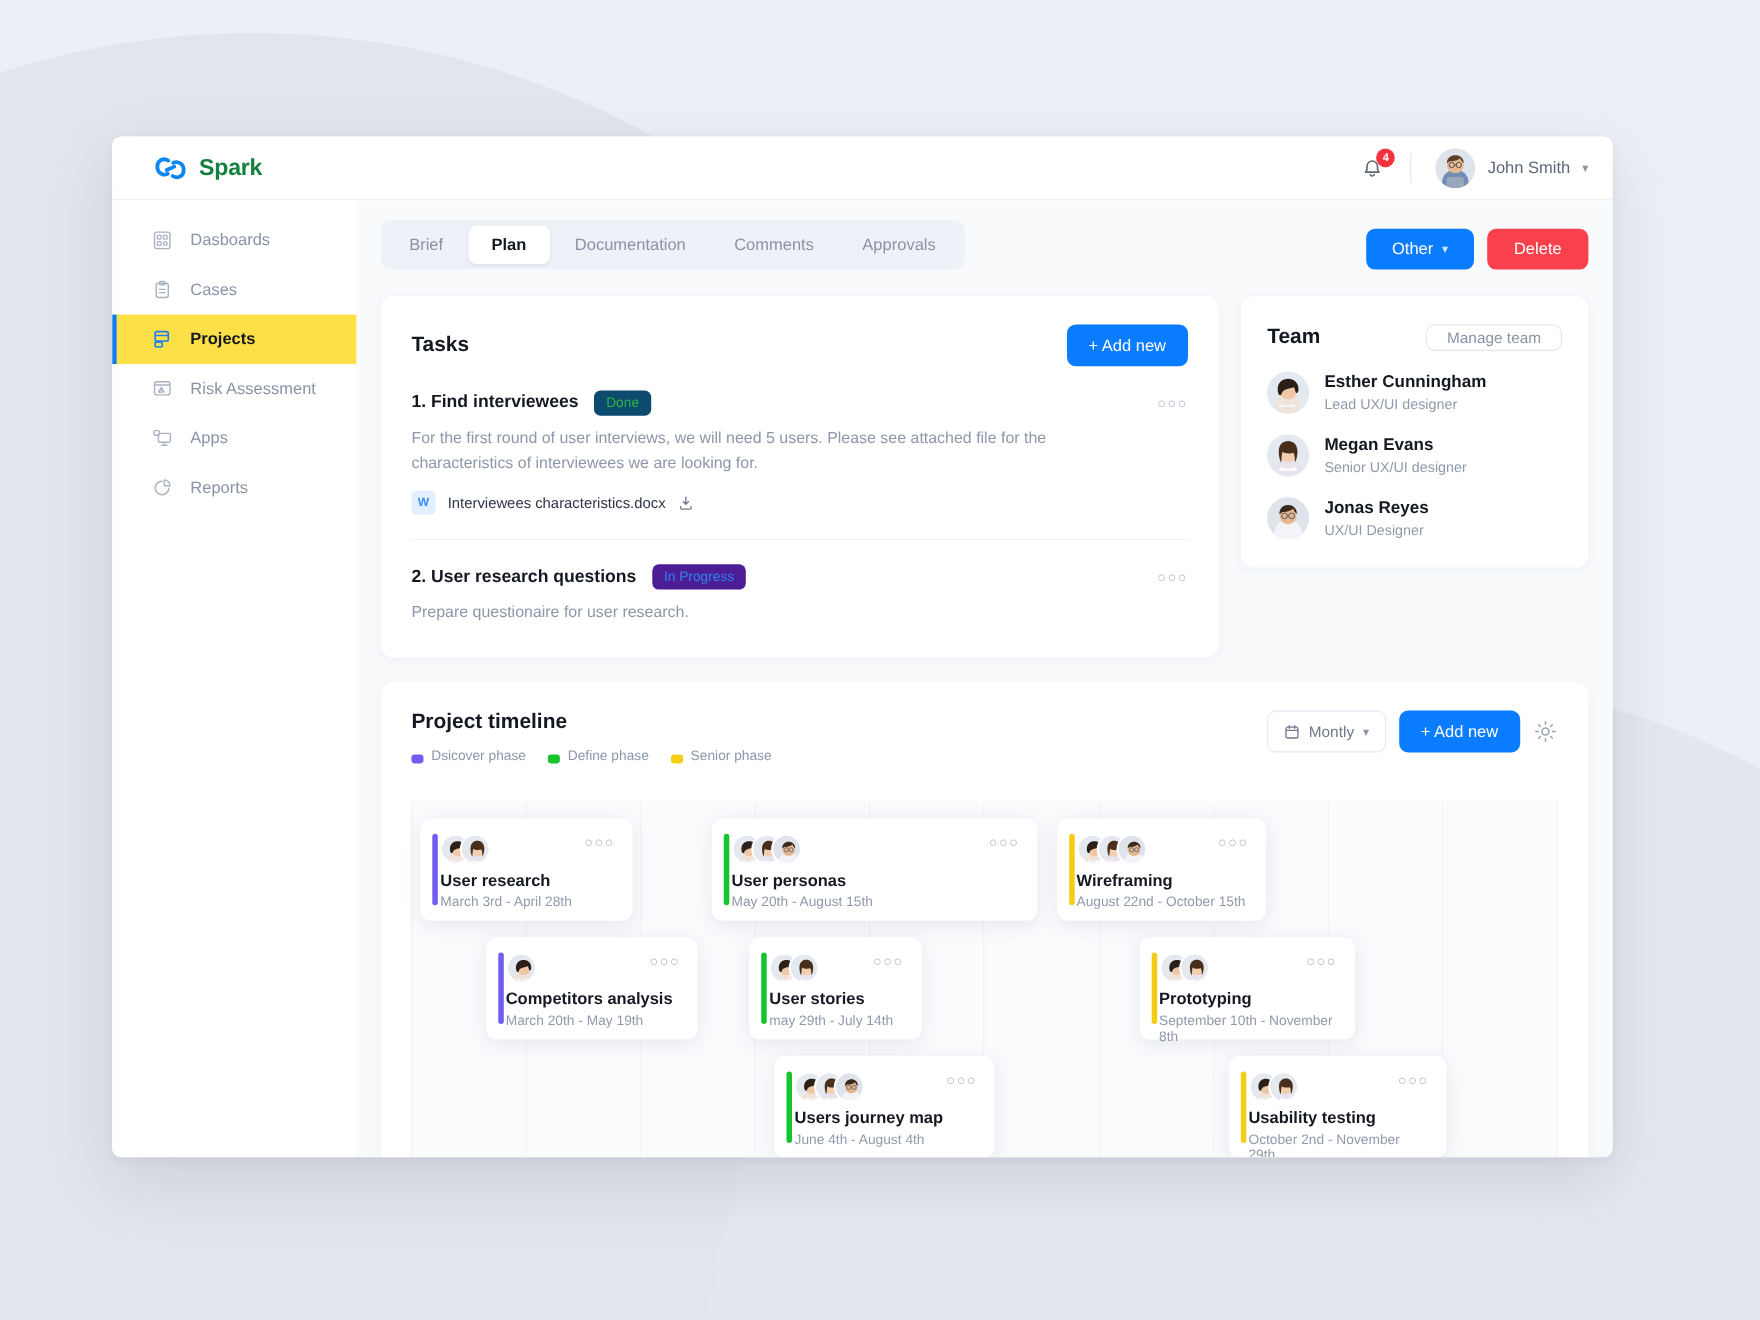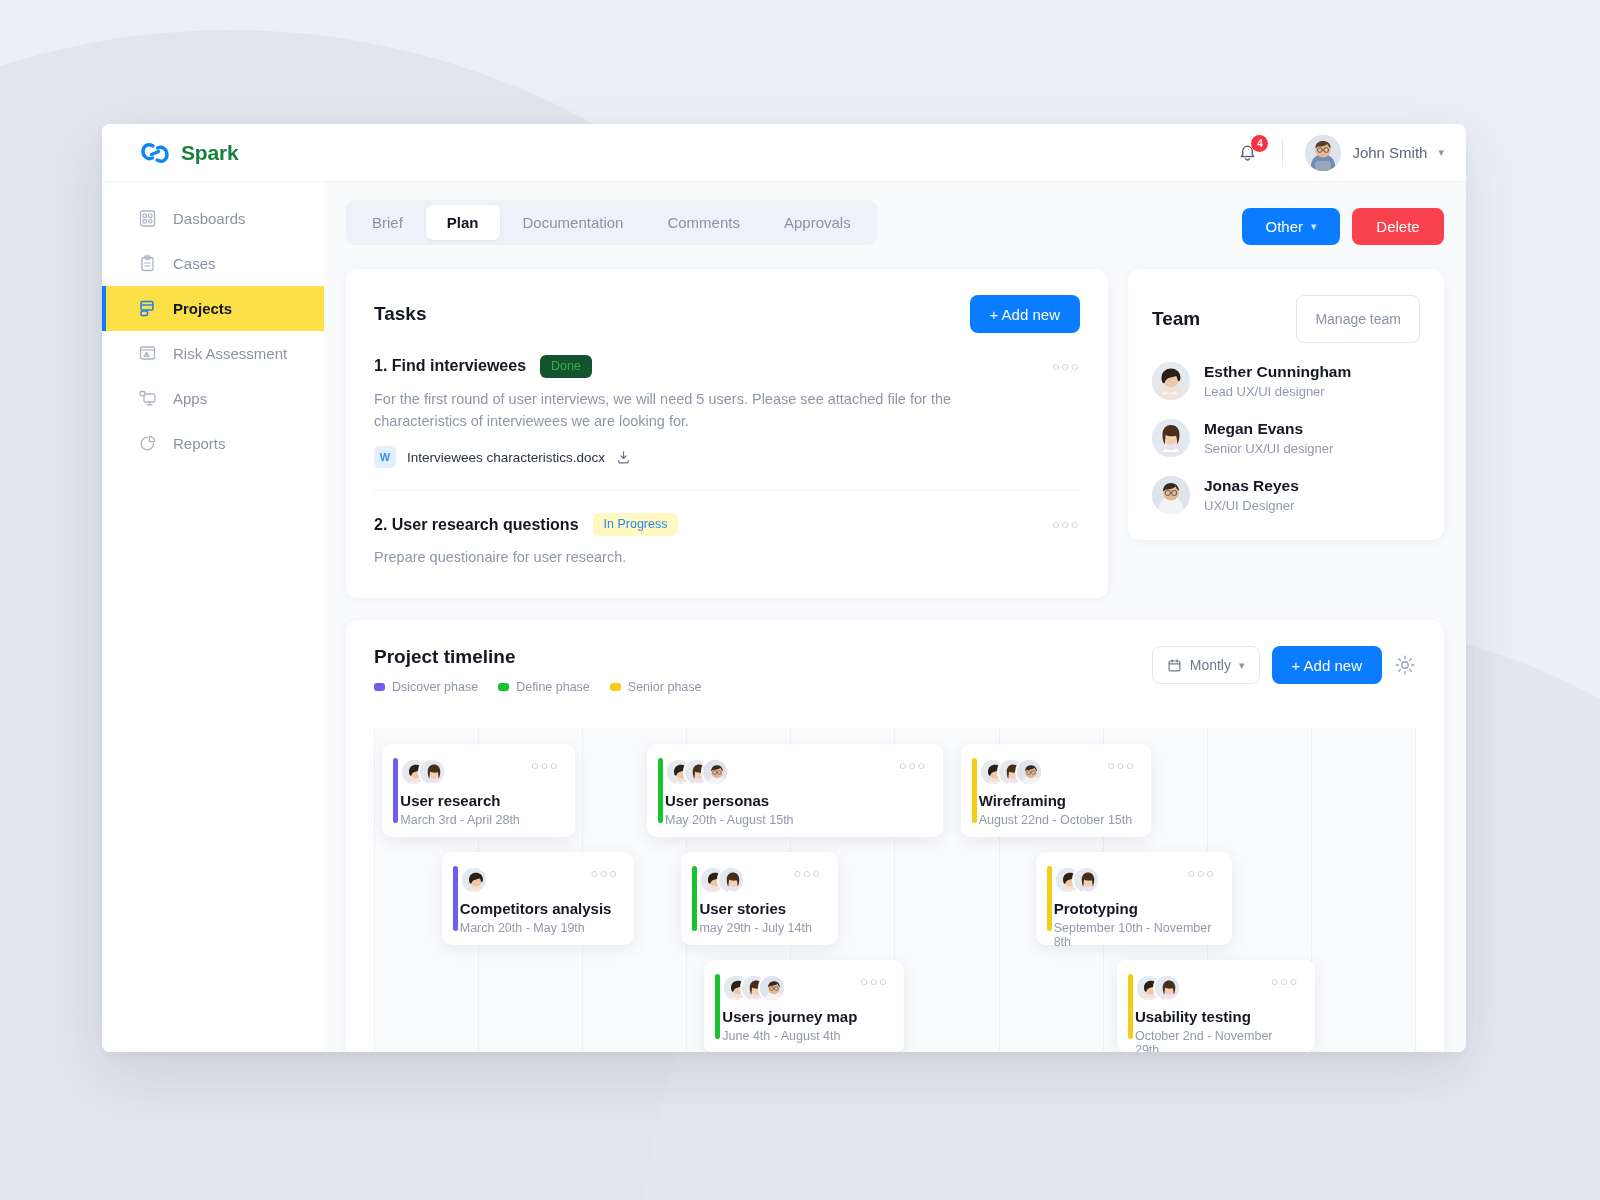--- a/index.html
+++ b/index.html
@@ -160,35 +160,35 @@
     border-radius: 12px;
     box-shadow: 0 2px 10px rgba(62,76,104,0.055);
   }
   .tasks-card { flex: 1; min-width: 0; padding: 26px 28px 30px 28px; }
   .team-card { width: 316px; flex: 0 0 316px; padding: 26px 24px 26px 24px; }
 
   .card-head { display: flex; align-items: center; }
   .card-title { font-size: 19px; font-weight: bold; color: #141822; }
   .btn-addnew { margin-left: auto; height: 38px; padding: 0 20px; }
   .btn-manage {
-    margin-left: auto; height: 48px; padding: 0 18px;
+    margin-left: auto; height: 24px; padding: 0 18px;
     background: #fff; border: 1px solid #dfe4ee; color: #8a93a6;
     border-radius: 8px; font-size: 14px;
   }
 
   
   .task { padding-top: 22px; position: relative; }
   .task + .task { border-top: 1px solid #eef1f6; margin-top: 22px; }
   .task-head { display: flex; align-items: center; gap: 14px; }
   .task-title { font-size: 16px; font-weight: bold; color: #141822; }
   .pill {
     font-size: 12.5px; border-radius: 6px; padding: 5px 11px; line-height: 1;
   }
-  .pill-done { background: #14532d; color: #2fb344; }
-  .pill-prog { background: #fef9c3; color: #2b86f0; }
+  .pill-done { background: #0c4a6e; color: #2fb344; }
+  .pill-prog { background: #4c1d95; color: #2b86f0; }
   .dots {
     margin-left: auto; color: #a9b1c2; font-size: 13px; letter-spacing: 1.5px;
     cursor: pointer; user-select: none;
   }
   .task-desc {
     margin-top: 10px;
     font-size: 14.5px; line-height: 1.55; color: #8e97a9; max-width: 660px;
   }
   .attach { margin-top: 14px; display: flex; align-items: center; gap: 11px; }
   .file-ico {
@@ -208,21 +208,21 @@
   
   .timeline-card {
     margin-top: 22px;
     padding: 26px 28px 0 28px;
     height: 470px;
     position: relative;
   }
   .tl-head { display: flex; align-items: flex-start; }
   .tl-title { font-size: 19px; font-weight: bold; color: #141822; }
   .legend { display: flex; gap: 20px; margin-top: 12px; }
-  .legend-item { display: flex; align-items: center; gap: 7px; font-size: 12.5px; color: #8e97a9; }
+  .legend-item { display: flex; align-items: flex-end; gap: 7px; font-size: 12.5px; color: #8e97a9; }
   .legend-dot { width: 11px; height: 8px; border-radius: 3px; }
   .tl-actions { margin-left: auto; display: flex; align-items: center; gap: 12px; }
   .btn-range {
     height: 38px; padding: 0 14px;
     background: #fff; border: 1px solid #e3e8f0; border-radius: 8px;
     color: #6f7889; font-size: 14px;
   }
   .btn-tl-add { height: 38px; padding: 0 20px; }
   .gear { width: 22px; height: 22px; cursor: pointer; }
 

